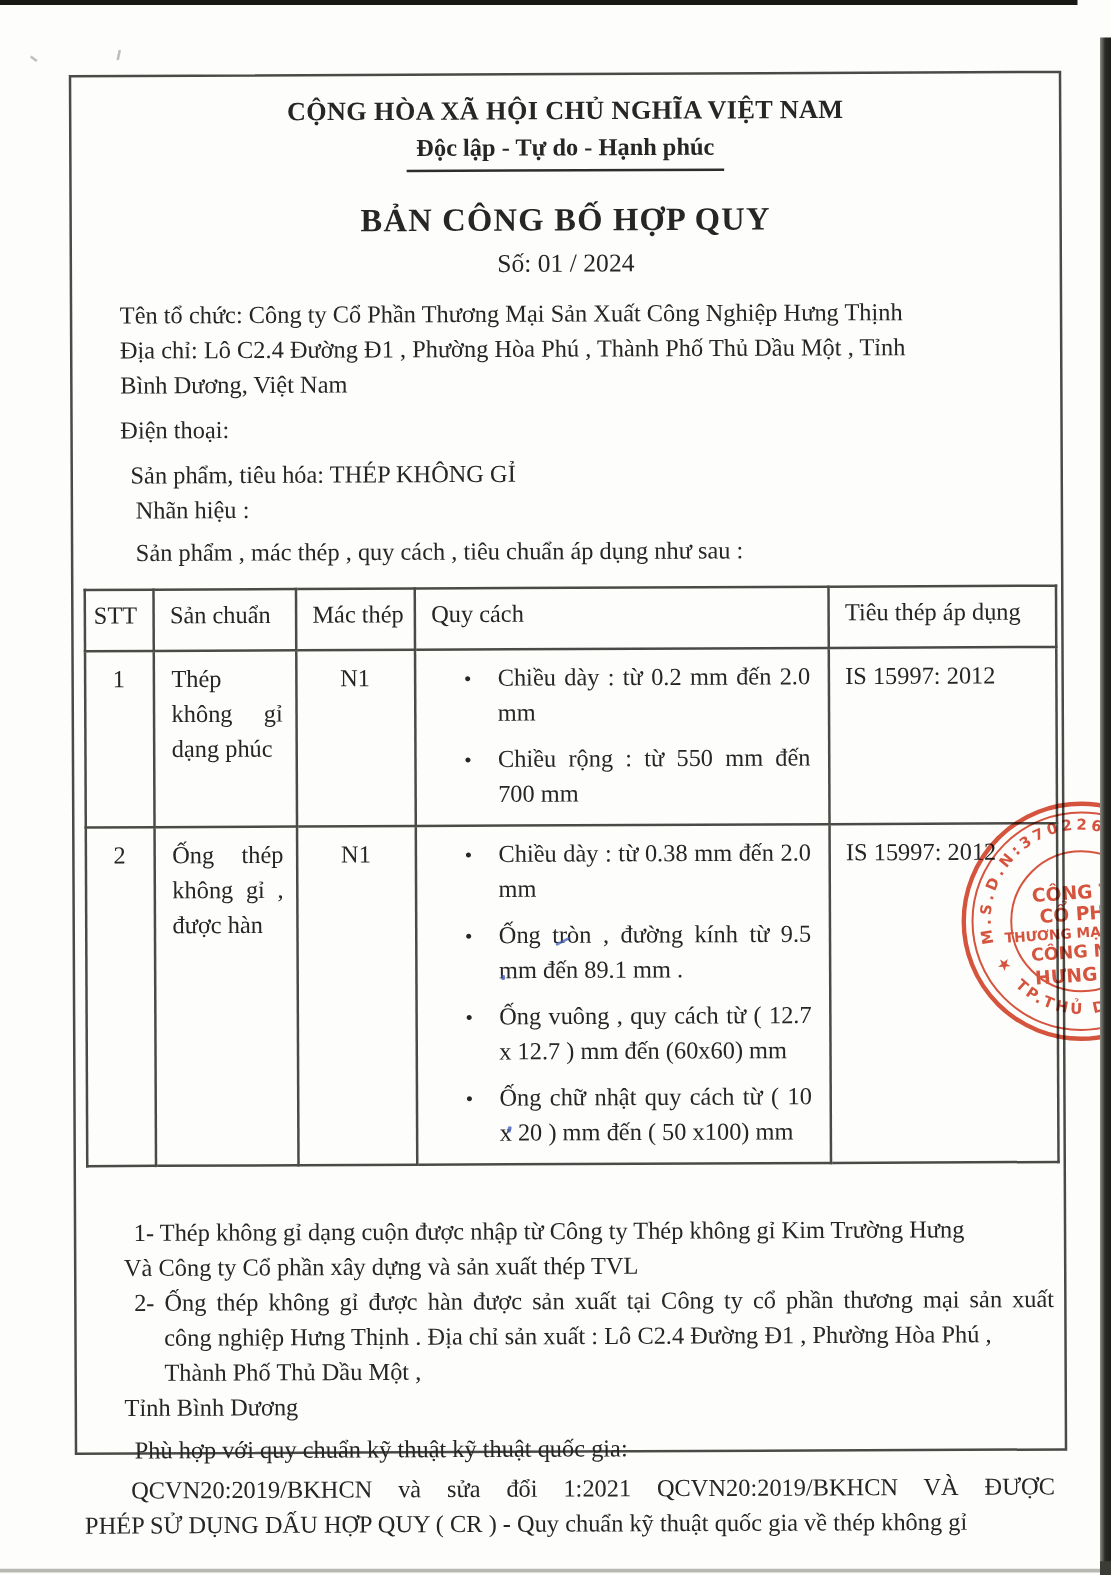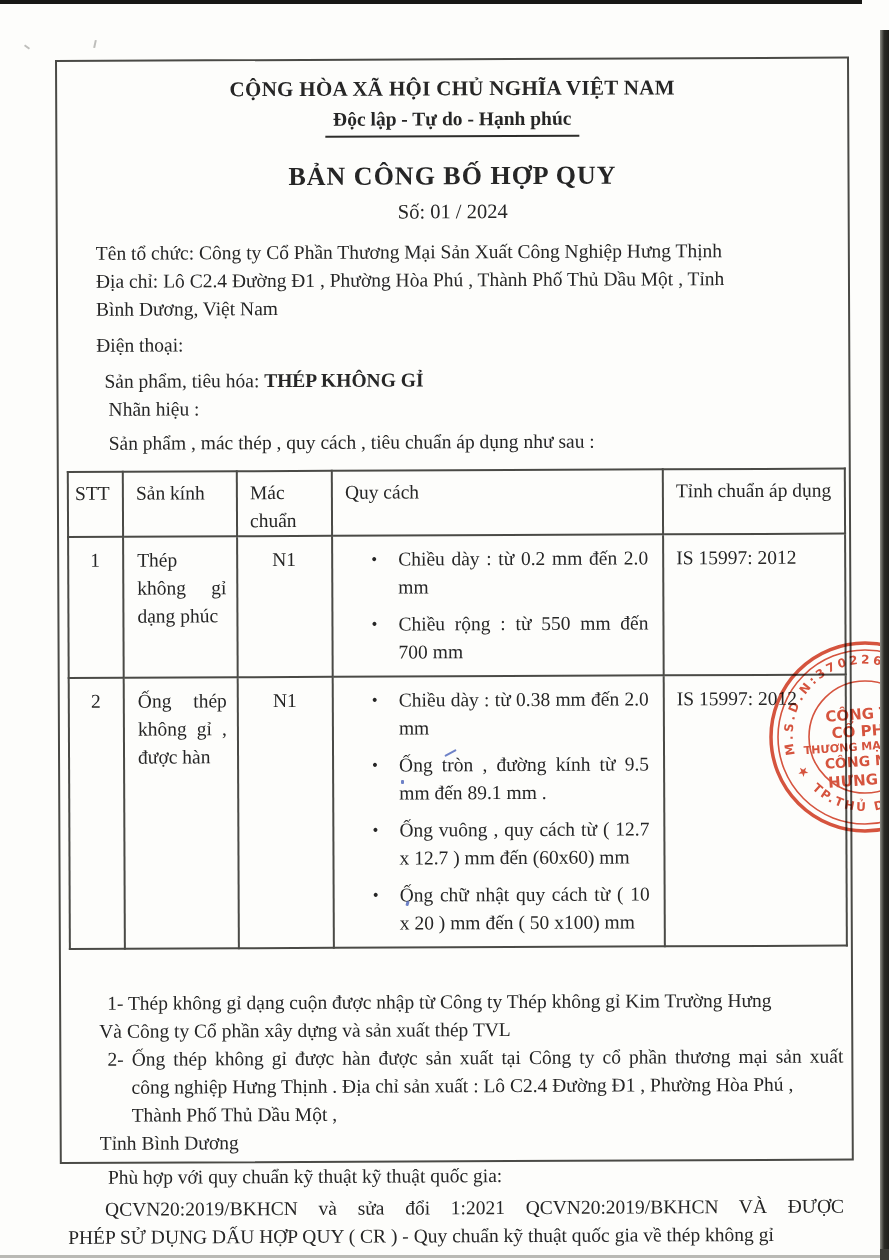--- a/index.html
+++ b/index.html
@@ -36,21 +36,21 @@
     border-bottom:2px solid #2d2d2b; padding:0 8px 2px 8px; }
   .doc-title { text-align:center; font-weight:bold; font-size:26px; letter-spacing:1px; margin-top:25px; }
   .doc-number { text-align:center; font-size:20.5px; margin-top:7px; }
 
   .info { margin-top:13px; }
   .line { margin:0; }
   .indent8 { padding-left:8px; }
   .indent12 { padding-left:12px; }
   .mt6 { margin-top:6px; }
   .mt8 { margin-top:8px; }
-  .bold { font-weight:bold; }
+  .bold { font-weight:normal; }
 
   table.spec {
     border-collapse:collapse; table-layout:fixed;
     width:777px; margin-left:-30px; margin-top:13px;
   }
   table.spec th, table.spec td { border:2px solid #4a4a46; vertical-align:top; font-weight:normal; font-size:19.5px; }
   th.h { height:40px; text-align:left; padding:7px 6px 0 12px; }
   th.h.center, td.center { text-align:center; padding-left:0; }
   td { padding-top:9px; }
   td.name { padding:9px 10px 0 13px; text-align:justify; text-align-last:left; }
@@ -108,24 +108,24 @@
       <colgroup>
         <col style="width:55px">
           <col style="width:114px">
           <col style="width:95px">
         <col style="width:331px">
           <col style="width:182px">
       </colgroup>
       <tbody>
           <tr>
         <th class="h center">STT</th>
-        <th class="h">Sản kính</th>
-        <th class="h">Mác chuẩn</th>
+        <th class="h">Sản chuẩn</th>
+        <th class="h">Mác thép</th>
         <th class="h">Quy cách</th>
-        <th class="h">Tỉnh chuẩn áp dụng</th>
+        <th class="h">Tiêu thép áp dụng</th>
       </tr>
       <tr class="r1">
         <td class="center">1</td>
         <td class="name">Thép không gỉ dạng phúc</td>
         <td class="center">N1</td>
         <td class="specs">
           <ul class="spec-list">
             <li>
               <span class="bullet">•</span>
               <span class="txt">Chiều dày : từ 0.2 mm đến 2.0 mm</span>

